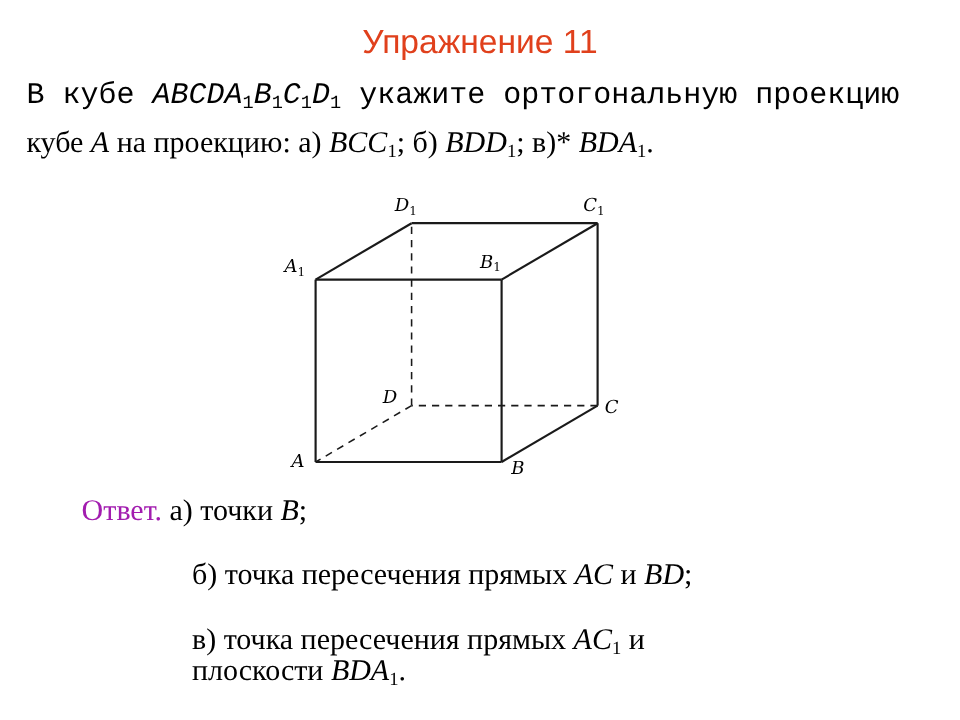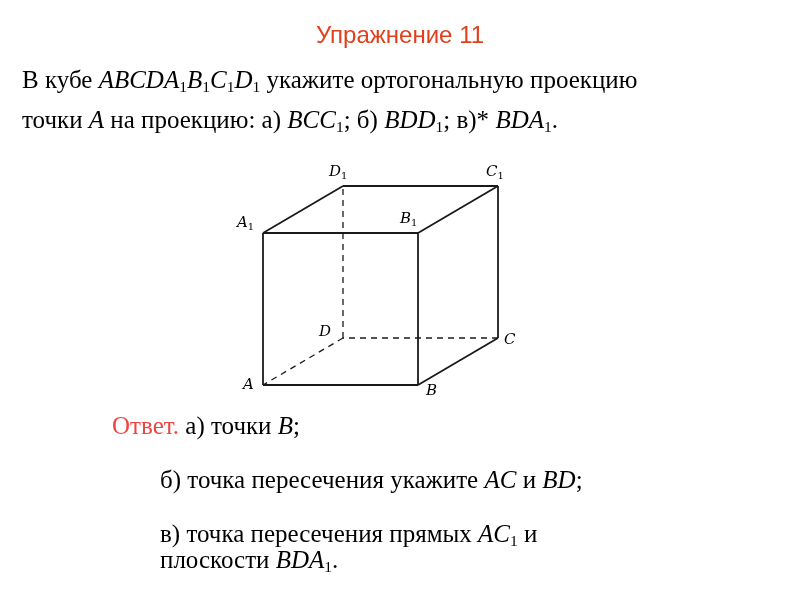--- a/index.html
+++ b/index.html
@@ -1,41 +1,41 @@
 <!DOCTYPE html>
 <html><head>
 <meta charset="utf-8">
 <style>
   html, body { margin:0; padding:0; }
   body { width:800px; height:600px; background:#ffffff; position:relative; overflow:hidden;
          font-family:"Liberation Serif","DejaVu Serif",serif; color:#000; }
   .title { position:absolute; left:0; width:800px; top:15px; text-align:center;
-           font-family:"Liberation Sans","DejaVu Sans",sans-serif; font-size:24px; color:#e0401c; line-height:40px; }
+           font-family:"Liberation Sans","DejaVu Sans",sans-serif; font-size:28px; color:#e0401c; line-height:40px; }
   .line { position:absolute; font-size:25px; line-height:32px; white-space:nowrap; }
-  .l1 { left:22px; top:64px; }
+  .l1 { left:22px; top:64px;font-family:Liberation Mono, monospace; }
   .l2 { left:22px; top:104px; }
   i { font-style:italic; }
   sub { font-size:0.62em; vertical-align:-0.25em; font-style:normal; line-height:0; }
-  .ans-label { color:#ef4444;margin-left:44px; }
+  .ans-label { color:#a21caf; }
   .a1 { left:68px; top:410px; }
   .a2 { left:160px; top:464px; }
   .a3 { left:160px; top:518px; }
   .a4 { left:160px; top:544px; }
   svg.cube { position:absolute; left:0; top:0; }
   .lbl { font-family:"DejaVu Serif","Liberation Serif",serif; font-style:italic; font-size:15px; }
   .lbl-sub { font-size:10px; font-style:normal; }
 </style>
 </head>
 <body>
 
 <div class="title">Упражнение 11</div>
 
 <div class="line l1"><span>В кубе </span><i><span>ABCDA</span><sub>1</sub><span>B</span><sub>1</sub><span>C</span><sub>1</sub><span>D</span><sub>1</sub></i><span> укажите ортогональную проекцию</span></div>
 
-<div class="line l2"><span>точки </span><i>A</i><span> на проекцию: а) </span><i><span>BCC</span><sub>1</sub></i><span>; б) </span><i><span>BDD</span><sub>1</sub></i><span>; в)* </span><i><span>BDA</span><sub>1</sub></i><span>.</span></div>
+<div class="line l2"><span>кубе </span><i>A</i><span> на проекцию: а) </span><i><span>BCC</span><sub>1</sub></i><span>; б) </span><i><span>BDD</span><sub>1</sub></i><span>; в)* </span><i><span>BDA</span><sub>1</sub></i><span>.</span></div>
 
 <svg class="cube" width="800" height="600" id="cube">
     <line x1="263" y1="385" x2="418" y2="385" stroke="#1a1a1a" stroke-width="1.8"></line>
     <line x1="418" y1="385" x2="498" y2="338" stroke="#1a1a1a" stroke-width="1.8"></line>
     <line x1="498" y1="338" x2="343" y2="338" stroke="#1a1a1a" stroke-width="1.3" stroke-dasharray="6,5"></line>
     <line x1="343" y1="338" x2="263" y2="385" stroke="#1a1a1a" stroke-width="1.3" stroke-dasharray="6,5"></line>
     <line x1="263" y1="233" x2="418" y2="233" stroke="#1a1a1a" stroke-width="1.8"></line>
     <line x1="418" y1="233" x2="498" y2="186" stroke="#1a1a1a" stroke-width="1.8"></line>
     <line x1="498" y1="186" x2="343" y2="186" stroke="#1a1a1a" stroke-width="1.8"></line>
     <line x1="343" y1="186" x2="263" y2="233" stroke="#1a1a1a" stroke-width="1.8"></line>
@@ -47,15 +47,15 @@
     <text x="426" y="395" class="lbl">B</text>
     <text x="504" y="344" class="lbl">C</text>
     <text x="319" y="336" class="lbl">D</text>
     <text x="237" y="227" class="lbl">A<tspan class="lbl-sub" dy="3">1</tspan></text>
     <text x="400" y="223" class="lbl">B<tspan class="lbl-sub" dy="3">1</tspan></text>
     <text x="486" y="176" class="lbl">C<tspan class="lbl-sub" dy="3">1</tspan></text>
     <text x="329" y="176" class="lbl">D<tspan class="lbl-sub" dy="3">1</tspan></text>
   </svg>
 
 <div class="line a1"><span class="ans-label">Ответ.</span><span> а) точки </span><i>B</i><span>;</span></div>
-<div class="line a2"><span>б) точка пересечения укажите </span><i>AC</i><span> и </span><i>BD</i><span>;</span></div>
+<div class="line a2"><span>б) точка пересечения прямых </span><i>AC</i><span> и </span><i>BD</i><span>;</span></div>
 <div class="line a3"><span>в) точка пересечения прямых </span><i><span>AC</span><sub>1</sub></i><span> и</span></div>
 <div class="line a4"><span>плоскости </span><i><span>BDA</span><sub>1</sub></i><span>.</span></div>
 
 </body></html>

